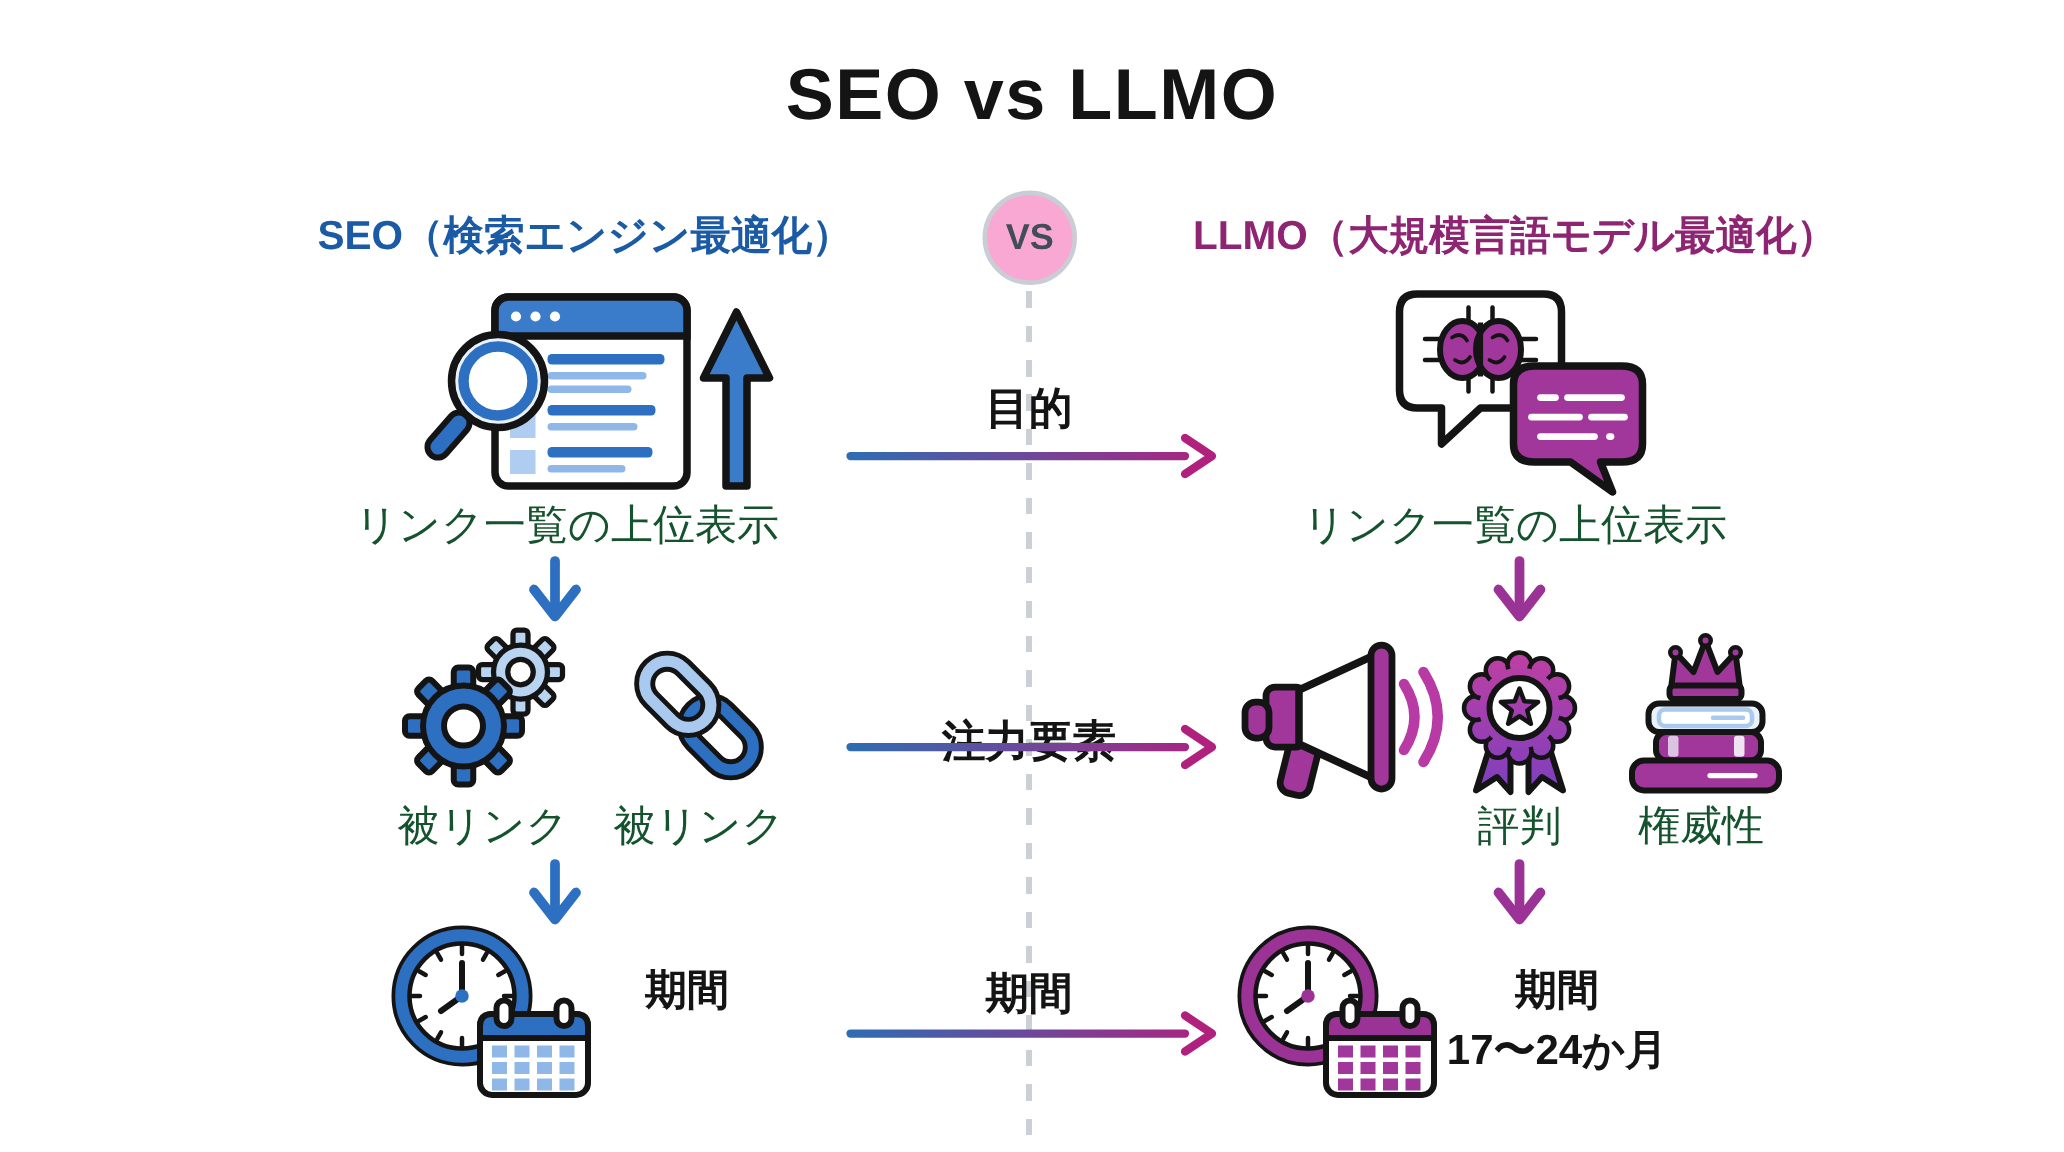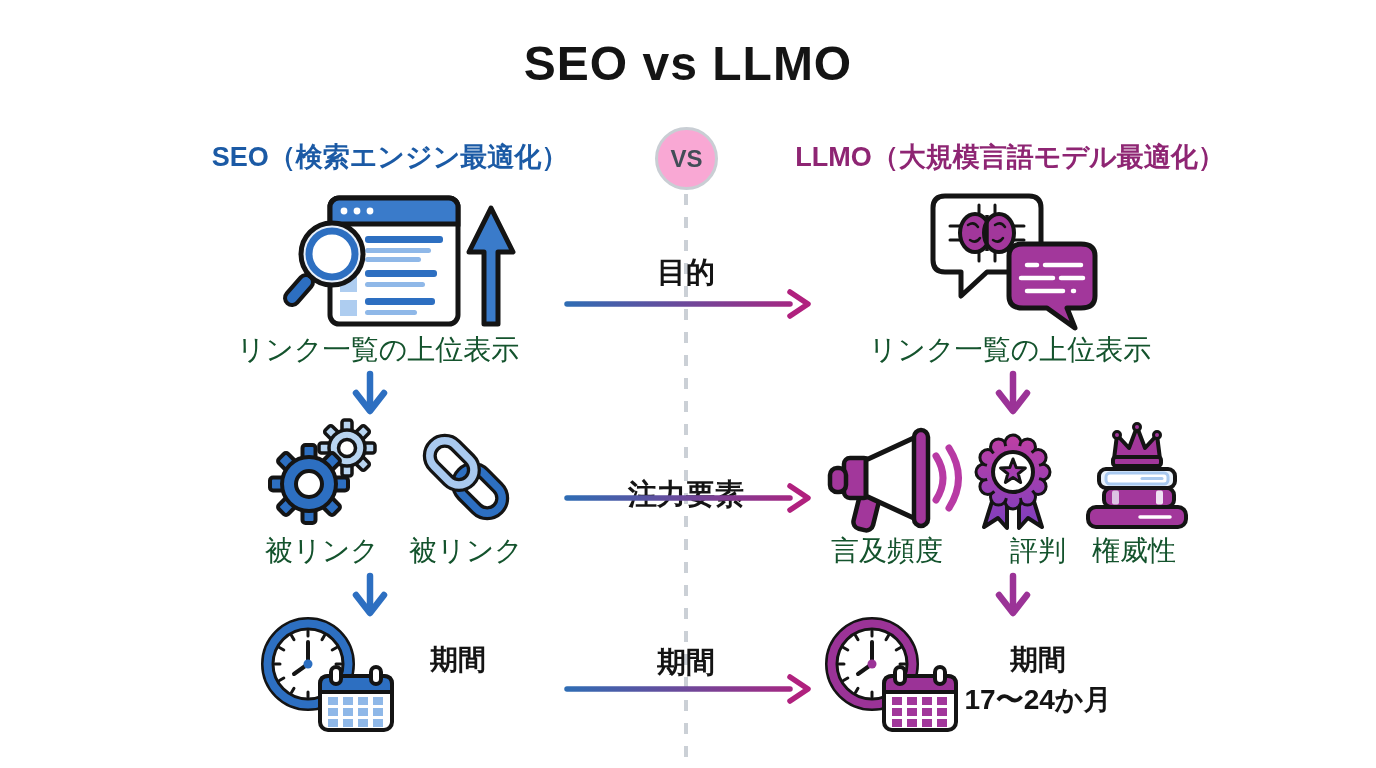--- a/index.html
+++ b/index.html
@@ -322,22 +322,21 @@
       <rect x="24" y="56" width="62" height="11" rx="4" fill="#ffffff" stroke="#a9c9ef" stroke-width="3"></rect>
       <line x1="60" y1="61.5" x2="80" y2="61.5" stroke="#a9c9ef" stroke-width="3" stroke-linecap="round"></line>
       <rect x="22" y="71" width="70" height="19" rx="7" fill="#a2379b" stroke="#141414" stroke-width="4"></rect>
       <rect x="30" y="73.5" width="7" height="14" rx="2" fill="#dcc3e4"></rect>
       <rect x="74" y="73.5" width="7" height="14" rx="2" fill="#efe2f2"></rect>
       <rect x="6" y="90" width="98" height="20" rx="8" fill="#a2379b" stroke="#141414" stroke-width="4"></rect>
       <line x1="58" y1="100" x2="88" y2="100" stroke="#ffffff" stroke-width="3.5" stroke-linecap="round"></line>
     </svg>
   </div>
 
-  <div class="abs ctr jp-label" style="left:887px;  top:532px;">言及頻度</div>
-  <div class="abs ctr jp-label" style="left:1038px; top:532px;">評判</div>
+  <div class="abs ctr jp-label" style="left:1013px; top:532px;">評判</div>
   <div class="abs ctr jp-label" style="left:1134px; top:532px;text-align:right;">権威性</div>
 
   <div class="abs arrow-down-purple" style="left:993px; top:573px;">
     <svg width="40" height="46" viewBox="0 0 40 46">
       <line x1="20" y1="3" x2="20" y2="32" stroke="currentColor" stroke-width="6.5" stroke-linecap="round"></line>
       <path d="M6 22 L20 40 L34 22" fill="none" stroke="currentColor" stroke-width="6.5" stroke-linecap="round" stroke-linejoin="round"></path>
     </svg>
   </div>
 
   <div class="abs theme-purple" style="left:822px; top:616px;">

